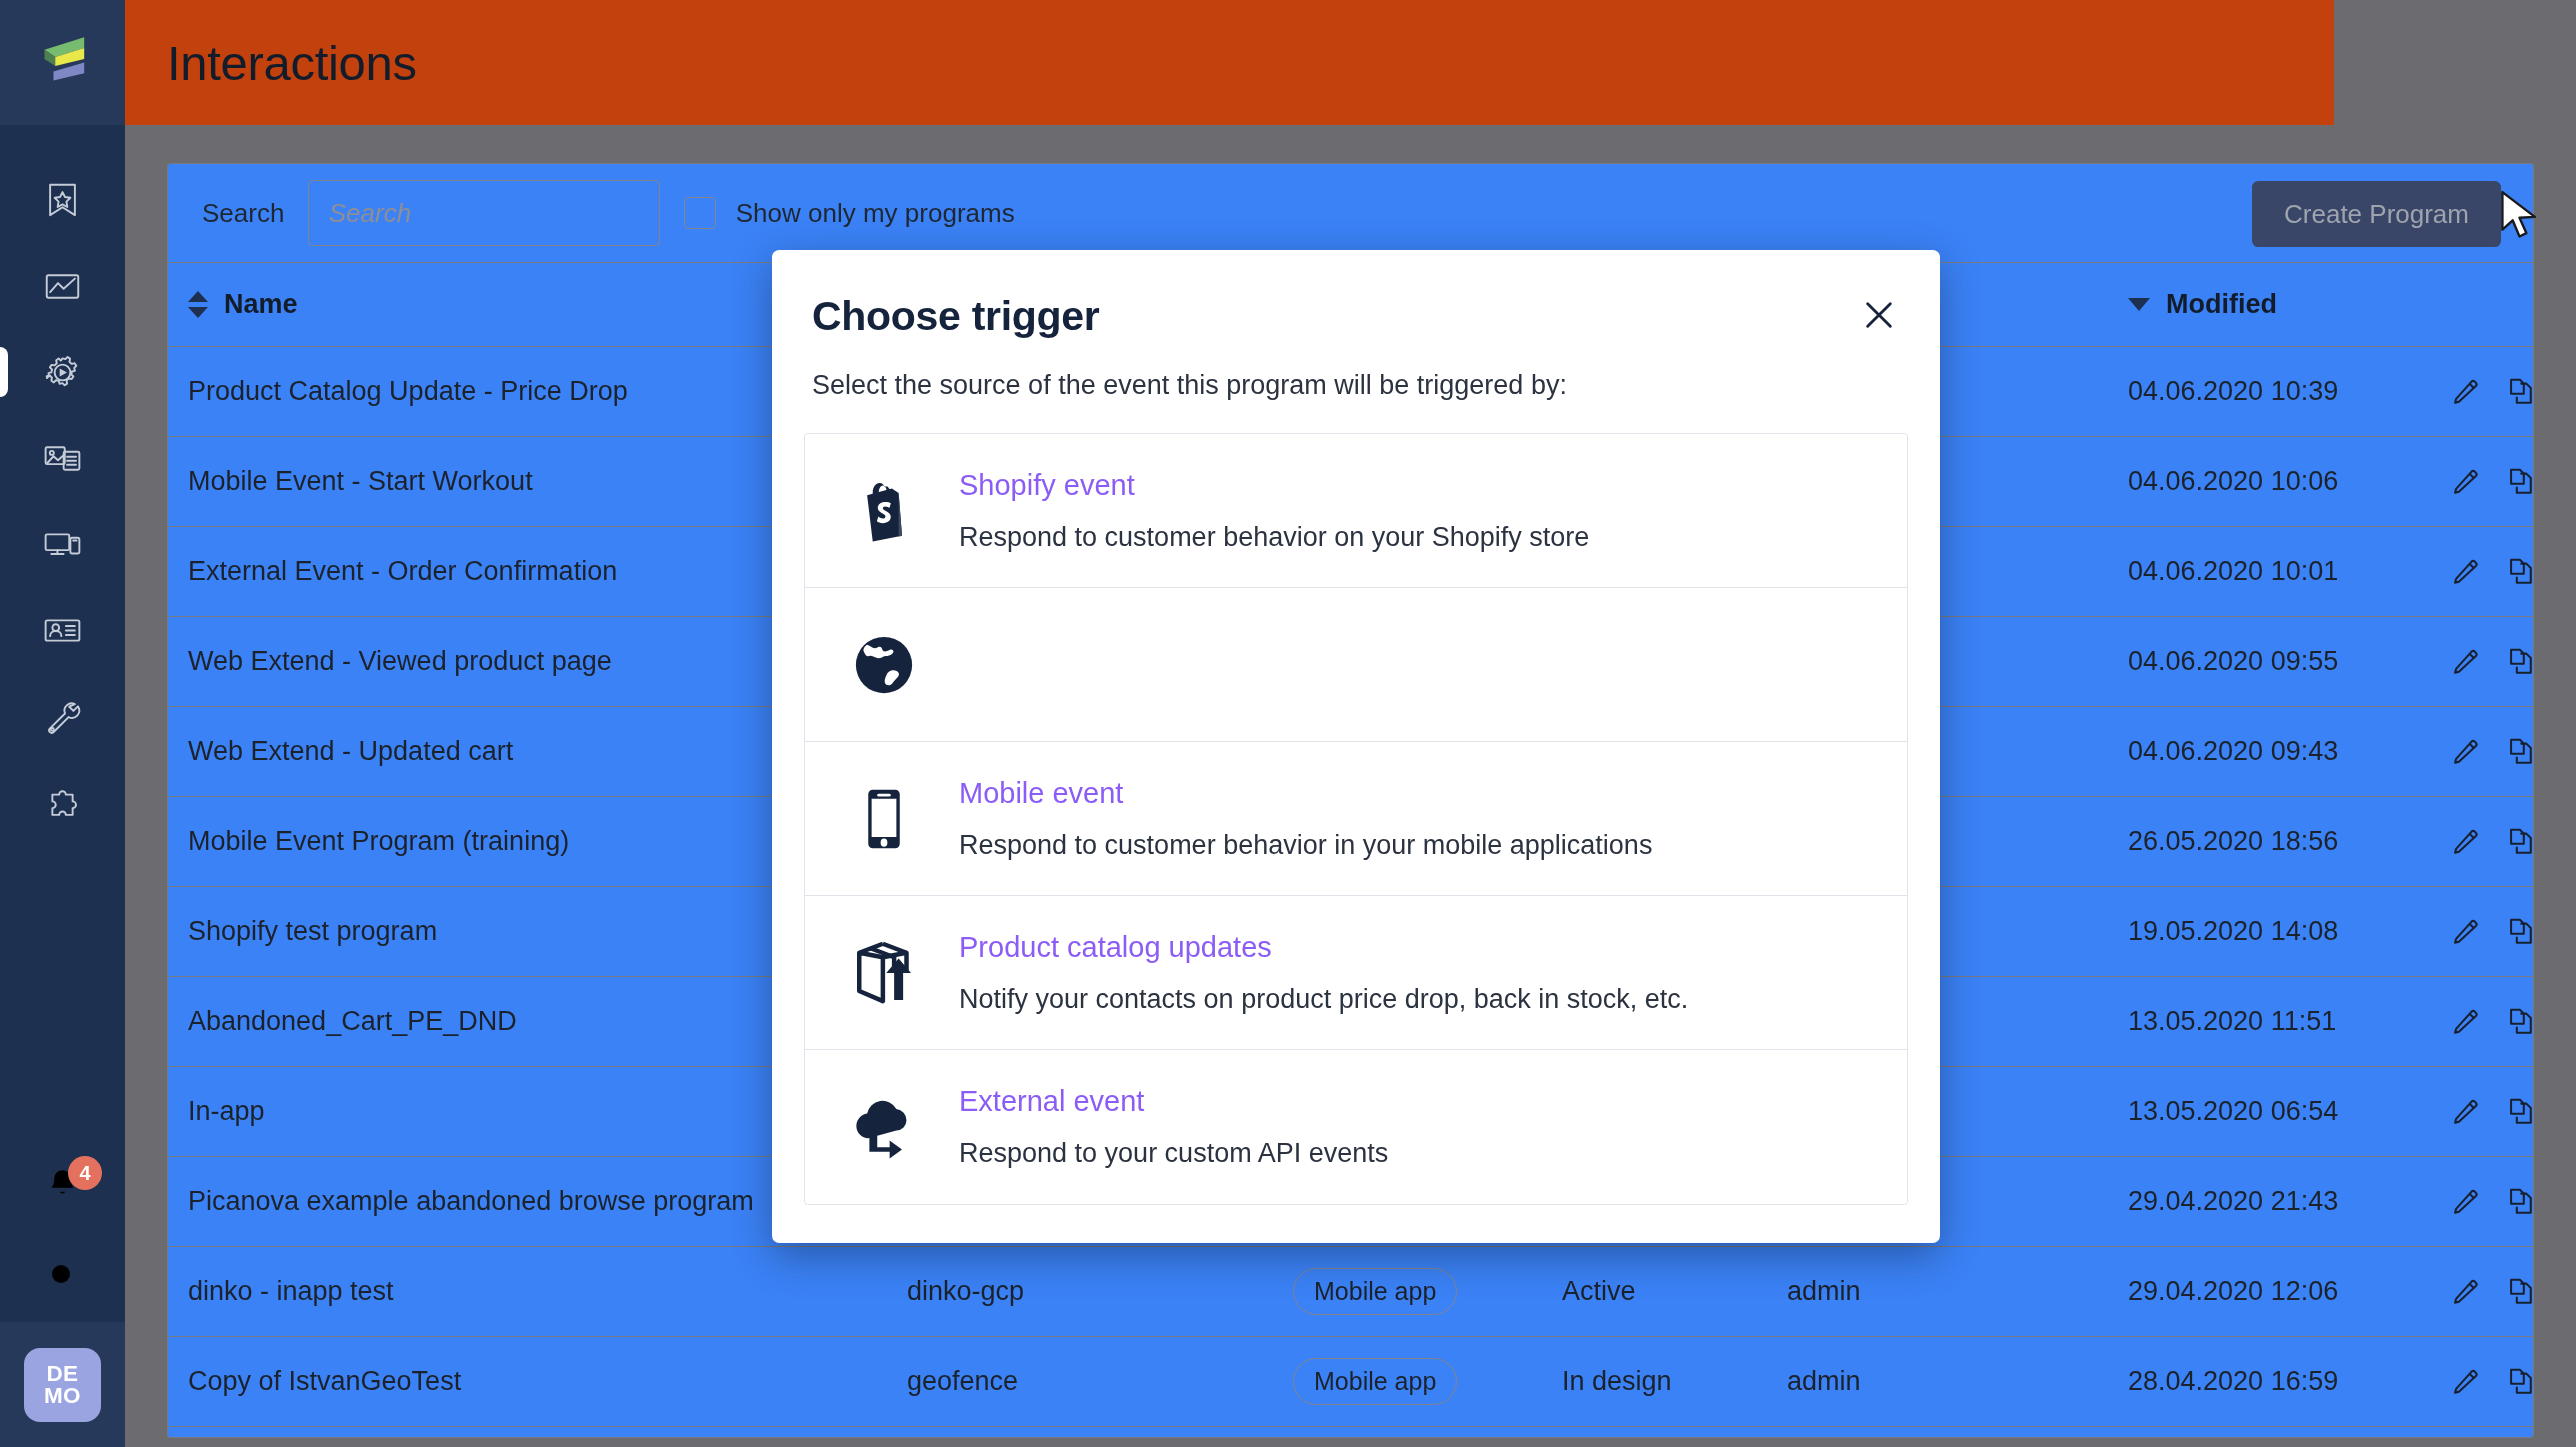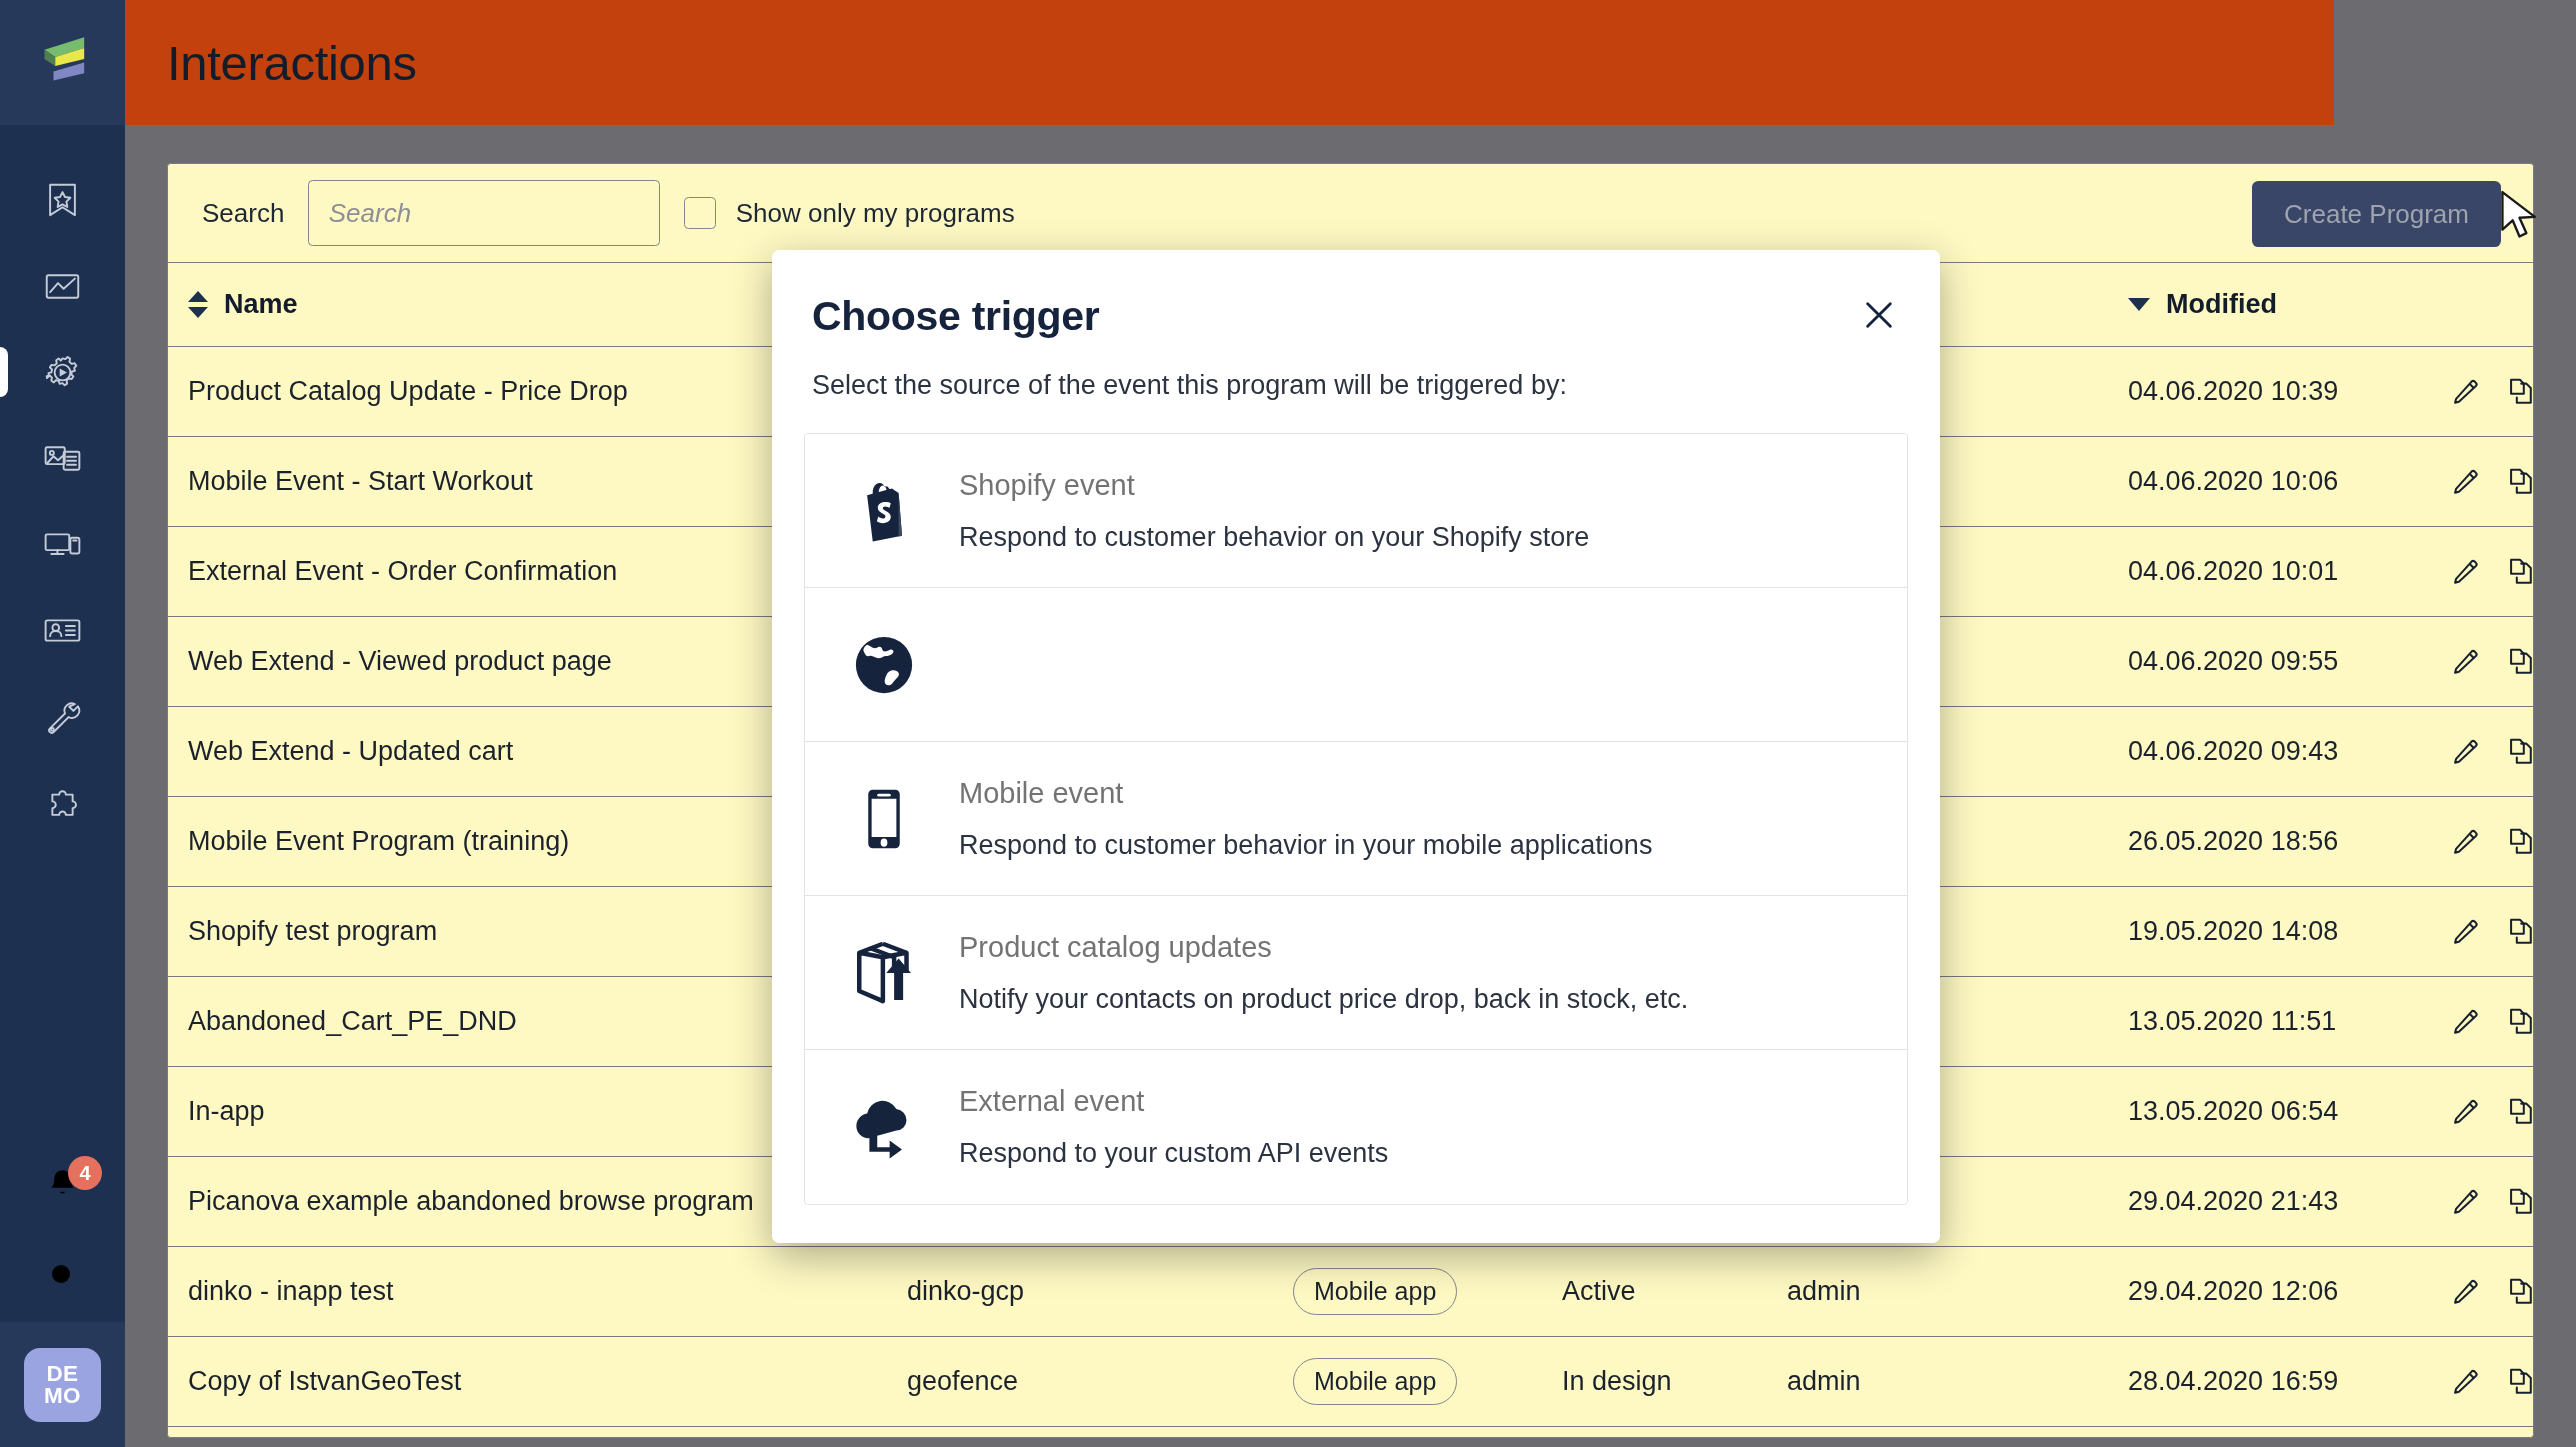--- a/index.html
+++ b/index.html
@@ -78,21 +78,21 @@
   }
 
   
   .content {
     position: absolute; left: 125px; top: 125px;
     width: 2451px; height: 1323px;
     background: #6b6b70;
     padding: 38px 42px 0 42px;
   }
   .panel {
-    background: #fef9c3;
+    background: #3b82f6;
     border: 0.9px solid #7a7a7f;
     border-radius: 3.6px;
     width: 100%; height: 1275px;
     overflow: hidden;
   }
 
   
   .filterbar {
     height: 99px;
     display: flex; align-items: center;
@@ -214,21 +214,21 @@
     min-height: 154px;
   }
   .opt:last-child { border-bottom: none; }
   .opt-icon {
     width: 86px; flex: 0 0 86px;
     display: flex; align-items: center; justify-content: center;
     margin-right: 32px;
   }
   .opt-icon svg { width: 72px; height: 72px; display: block; }
   .opt-text { display: flex; flex-direction: column; gap: 20px; }
-  .opt-title { font-size: 29px; color: #737373; }
+  .opt-title { font-size: 29px; color: #8b5cf6; }
   .opt-desc { font-size: 27px; color: #2c3340; }
 
   
   .cursor { position: absolute; left: 2499px; top: 190px; z-index: 60; pointer-events: none; }
   .cursor svg { width: 41px; height: 52px; display: block; }
 </style>
 </head>
 <body>
 
 <div id="app">

